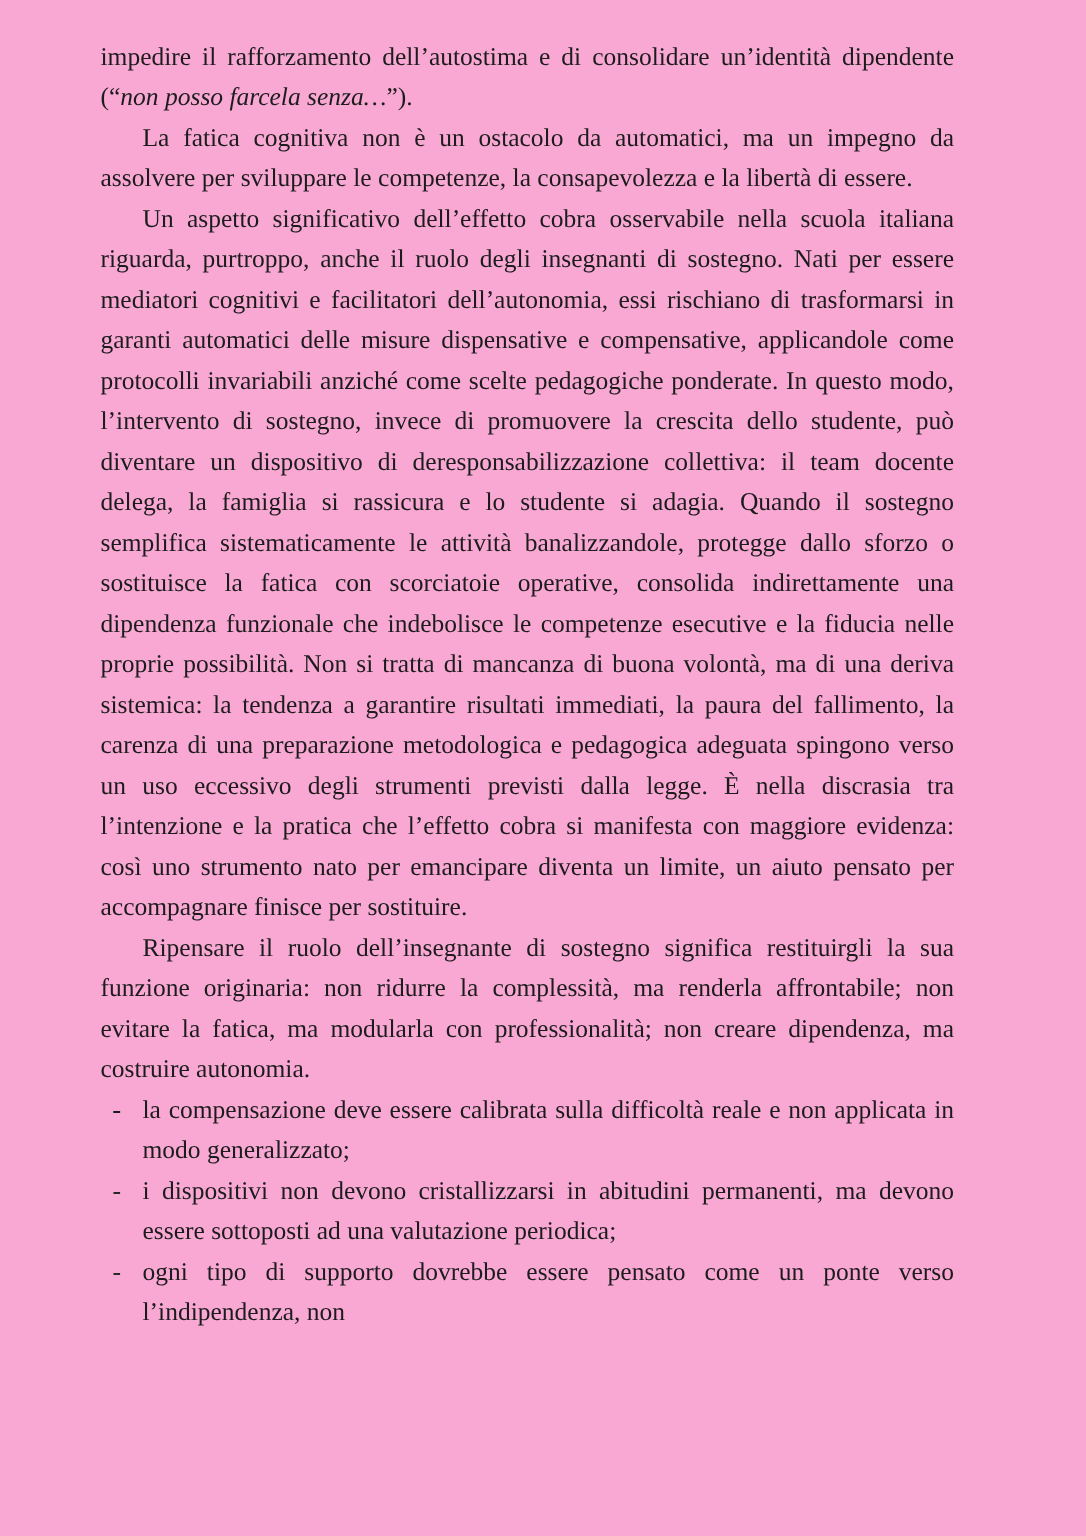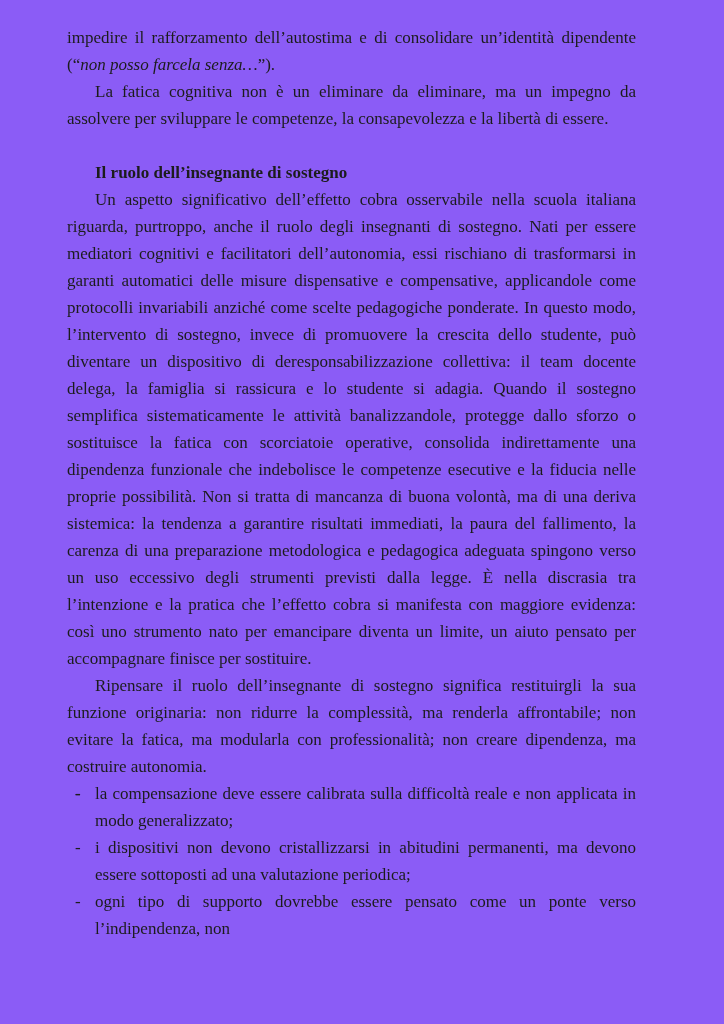--- a/index.html
+++ b/index.html
@@ -6,21 +6,21 @@
     margin: 0;
     padding: 0;
     background: #ffffff;
   }
   .page {
     position: relative;
     width: 724px;
     height: 1024px;
     box-sizing: border-box;
     padding: 24px 88px 0 67px;
-    background: #8b5cf6;
+    background: #f9a8d4;
     overflow: hidden;
     font-family: "Liberation Serif", "DejaVu Serif", serif;
     font-size: 17px;
     line-height: 27px;
     color: #1c1c1c;
   }
   .page p {
     margin: 0;
     text-align: justify;
     text-indent: 28px;
@@ -56,23 +56,22 @@
     top: 0;
   }
 </style>
 </head>
 <body>
 
 <div class="page">
 
   <p class="continuation"><span>impedire il rafforzamento dell’autostima e di consolidare un’identità dipendente (“</span><em class="inline-italic">non posso farcela senza…</em><span>”).</span></p>
 
-  <p>La fatica cognitiva non è un eliminare da eliminare, ma un impegno da assolvere per sviluppare le competenze, la consapevolezza e la libertà di essere.</p>
+  <p>La fatica cognitiva non è un ostacolo da automatici, ma un impegno da assolvere per sviluppare le competenze, la consapevolezza e la libertà di essere.</p>
 
-  <h2 class="section-heading">Il ruolo dell’insegnante di sostegno</h2>
 
   <p>Un aspetto significativo dell’effetto cobra osservabile nella scuola italiana riguarda, purtroppo, anche il ruolo degli insegnanti di sostegno. Nati per essere mediatori cognitivi e facilitatori dell’autonomia, essi rischiano di trasformarsi in garanti automatici delle misure dispensative e compensative, applicandole come protocolli invariabili anziché come scelte pedagogiche ponderate. In questo modo, l’intervento di sostegno, invece di promuovere la crescita dello studente, può diventare un dispositivo di deresponsabilizzazione collettiva: il team docente delega, la famiglia si rassicura e lo studente si adagia. Quando il sostegno semplifica sistematicamente le attività banalizzandole, protegge dallo sforzo o sostituisce la fatica con scorciatoie operative, consolida indirettamente una dipendenza funzionale che indebolisce le competenze esecutive e la fiducia nelle proprie possibilità. Non si tratta di mancanza di buona volontà, ma di una deriva sistemica: la tendenza a garantire risultati immediati, la paura del fallimento, la carenza di una preparazione metodologica e pedagogica adeguata spingono verso un uso eccessivo degli strumenti previsti dalla legge. È nella discrasia tra l’intenzione e la pratica che l’effetto cobra si manifesta con maggiore evidenza: così uno strumento nato per emancipare diventa un limite, un aiuto pensato per accompagnare finisce per sostituire.</p>
 
   <p>Ripensare il ruolo dell’insegnante di sostegno significa restituirgli la sua funzione originaria: non ridurre la complessità, ma renderla affrontabile; non evitare la fatica, ma modularla con professionalità; non creare dipendenza, ma costruire autonomia.</p>
 
 
 
   <ul class="dash-list">
     <li>
       <span class="dash-marker">-</span>

